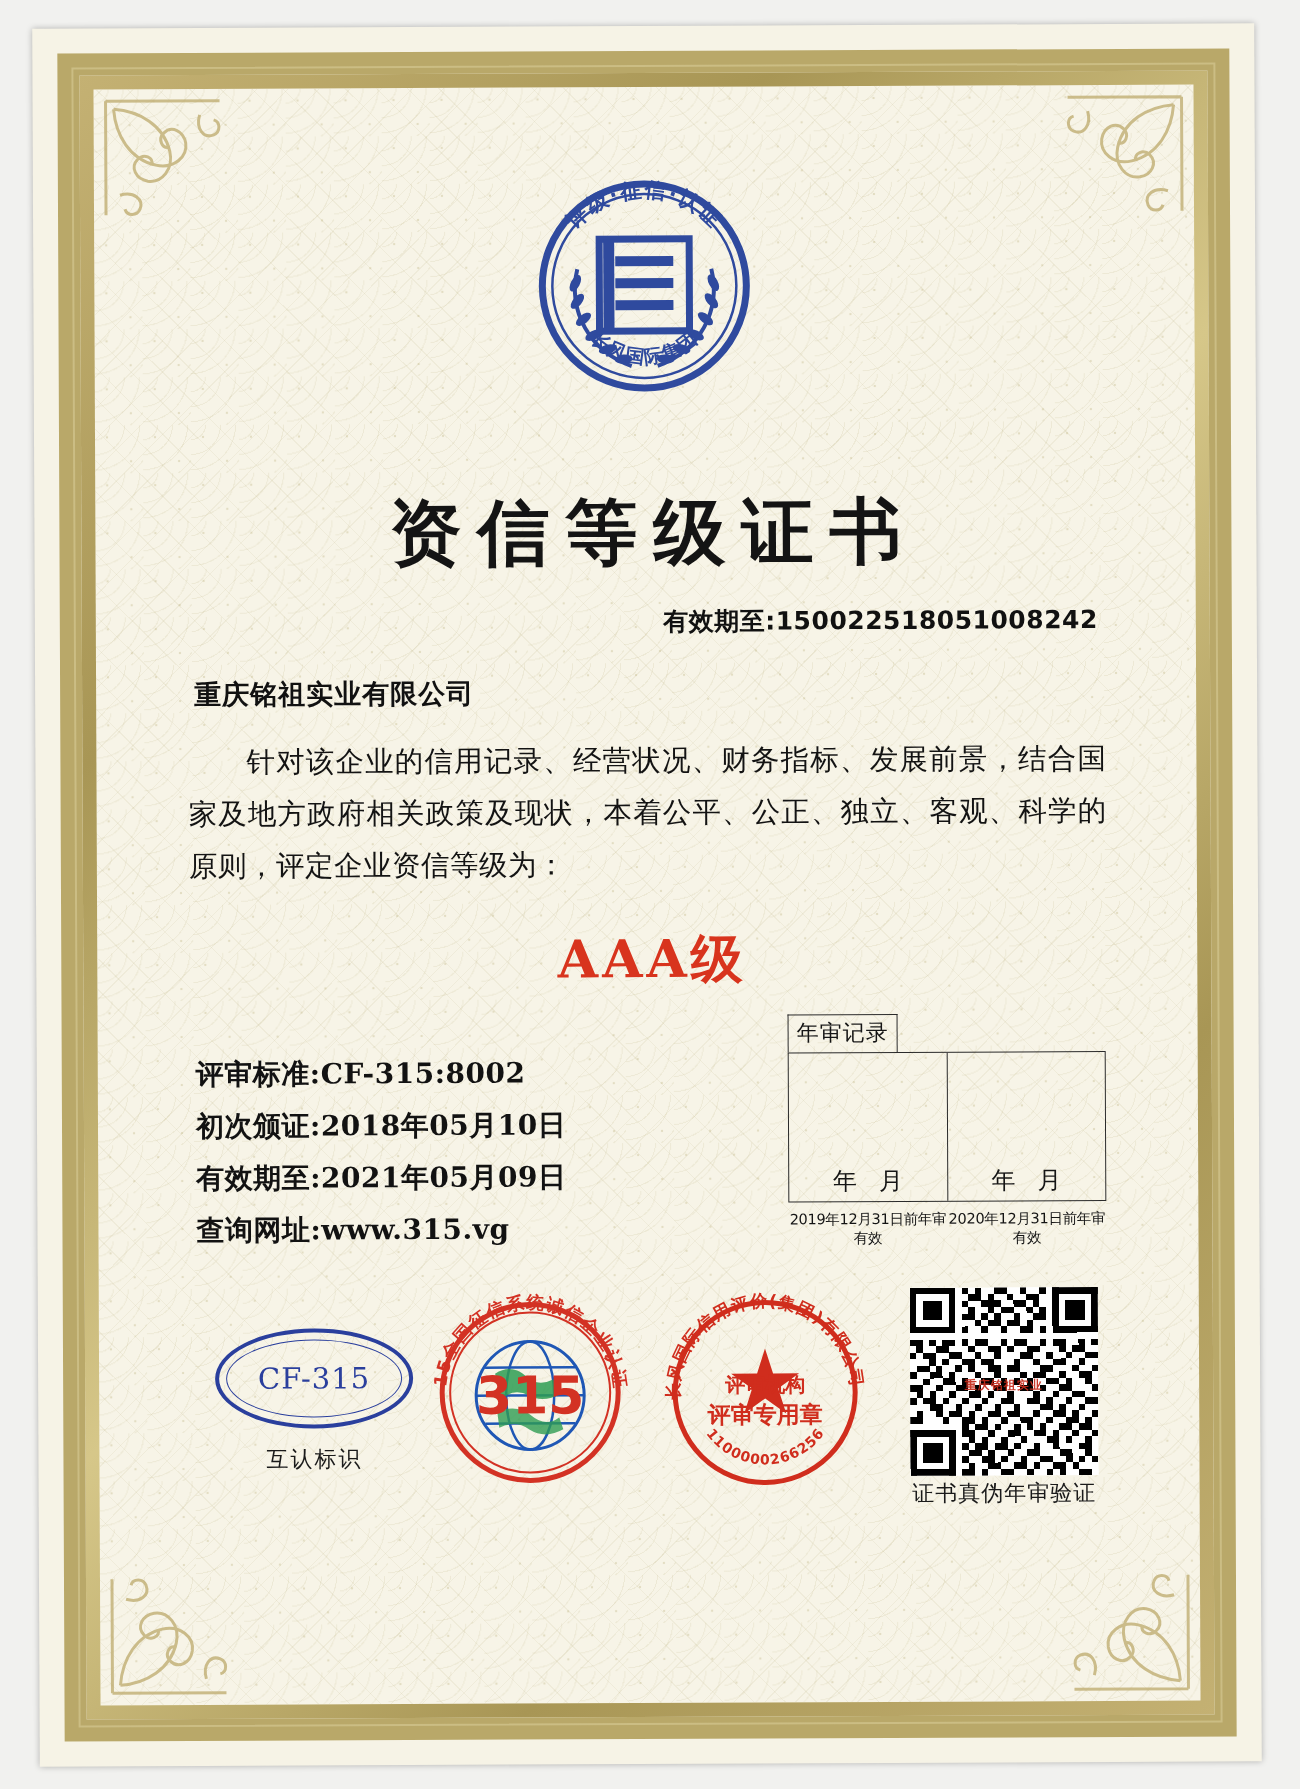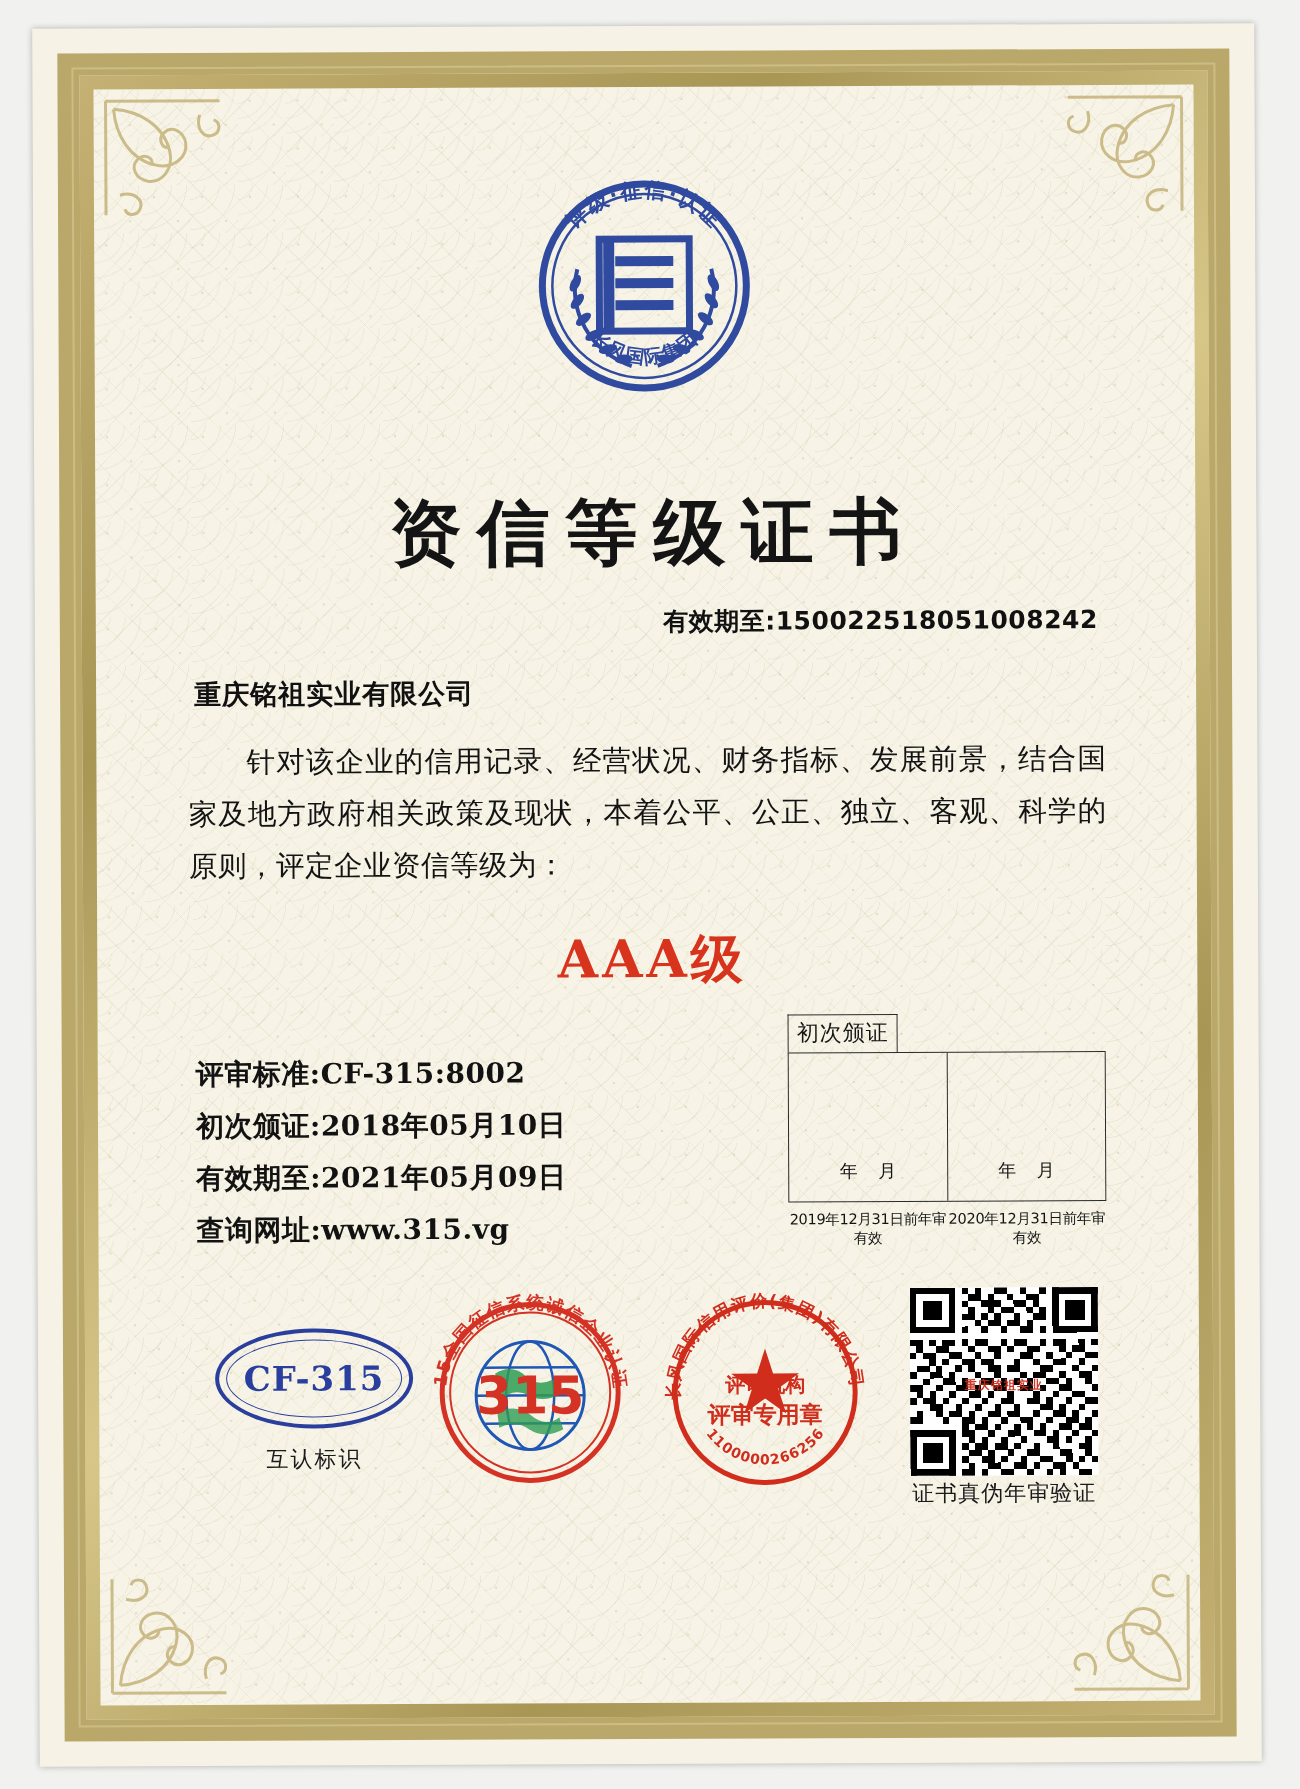--- a/index.html
+++ b/index.html
@@ -208,25 +208,25 @@
   .annual-cell {
     flex: 1 1 50%;
     position: relative;
     display: flex;
     flex-direction: column;
     justify-content: flex-end;
     align-items: center;
   }
   .annual-cell + .annual-cell { border-left: 1.5px solid #2b2b2b; }
   .annual-cell .ym {
-    font-size: 18px;
+    font-size: 24px;
     letter-spacing: 8px;
     text-indent: 8px;
     color: #151515;
-    margin-bottom: 18px;
+    margin-bottom: 4px;
   }
   .annual-note {
     display: flex;
     width: 318px;
     box-sizing: border-box;
   }
   .annual-note span {
     flex: 1 1 50%;
     text-align: center;
     font-size: 14.5px;
@@ -266,22 +266,22 @@
   }
   .cf-oval::after {
     content: "";
     position: absolute;
     left: 7px; top: 7px; right: 7px; bottom: 7px;
     border: 1.5px solid #2a3f9d;
     border-radius: 50%;
   }
   .cf-text {
     font-family: "DejaVu Serif", "Liberation Serif", serif;
-    font-weight: bold;
-    font-size: 34px;
+    font-weight: normal;
+    font-size: 29px;
     color: #2a3f9d;
     letter-spacing: 1px;
     z-index: 2;
   }
   .cf-caption {
     margin-top: 16px;
     font-family: "DejaVu Sans", "Liberation Sans", sans-serif;
     font-size: 22px;
     color: #1a1a1a;
     letter-spacing: 2px;
@@ -440,21 +440,21 @@
           <div class="grade">AAA级</div>
 
           <div class="fields">
             <div>评审标准:CF-315:8002</div>
             <div>初次颁证:2018年05月10日</div>
             <div>有效期至:2021年05月09日</div>
             <div>查询网址:www.315.vg</div>
           </div>
 
           <div class="annual">
-            <div class="annual-title">初次颁证</div>
+            <div class="annual-title">年审记录</div>
             <div class="annual-grid">
               <div class="annual-cell">
                 <div class="ym">年 月</div>
               </div>
               <div class="annual-cell">
                 <div class="ym">年 月</div>
               </div>
             </div>
             <div class="annual-note">
               <span>2019年12月31日前年审有效</span>

